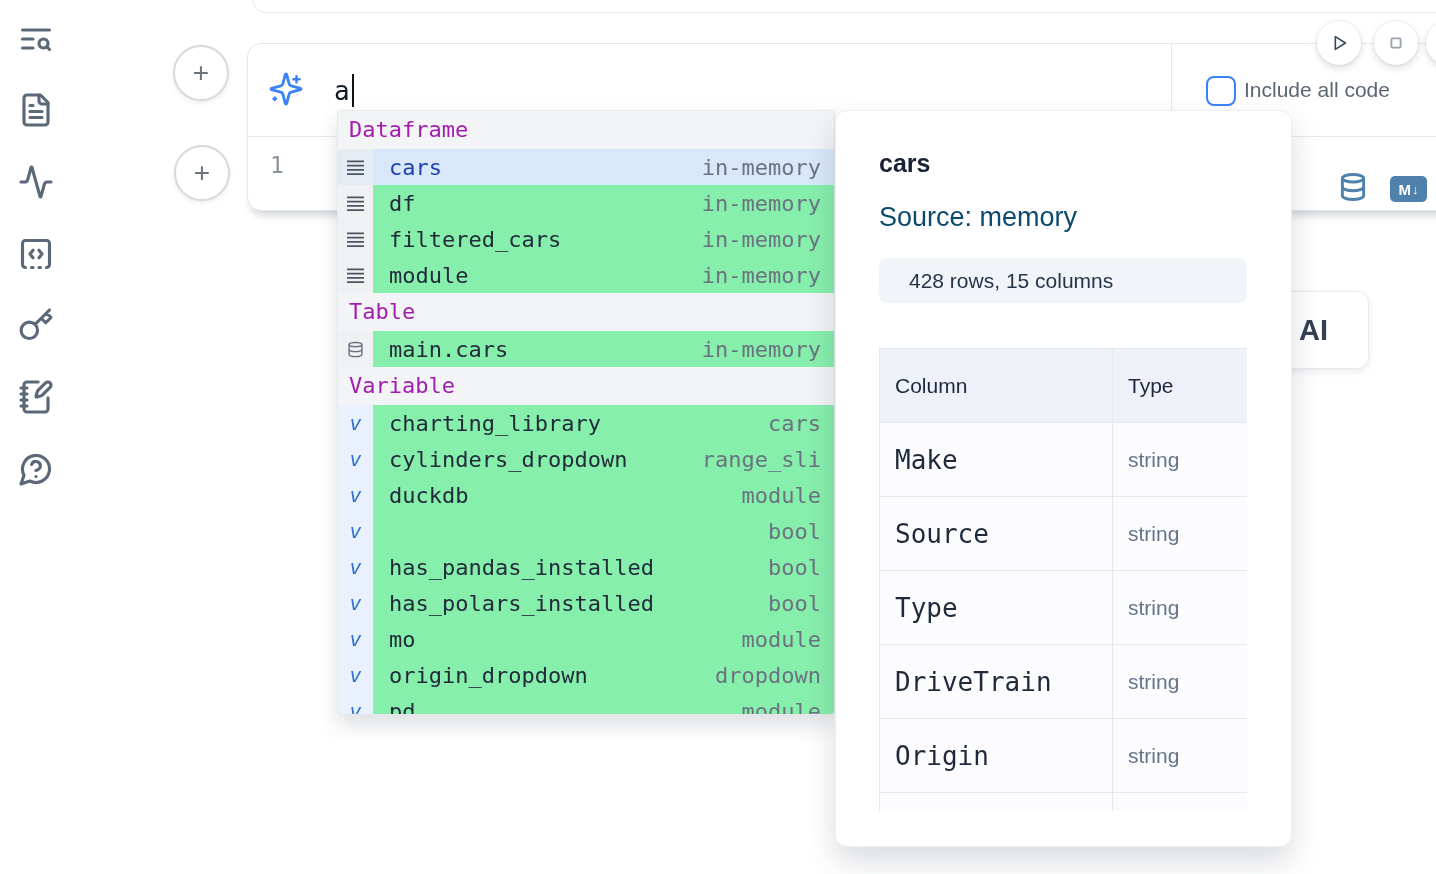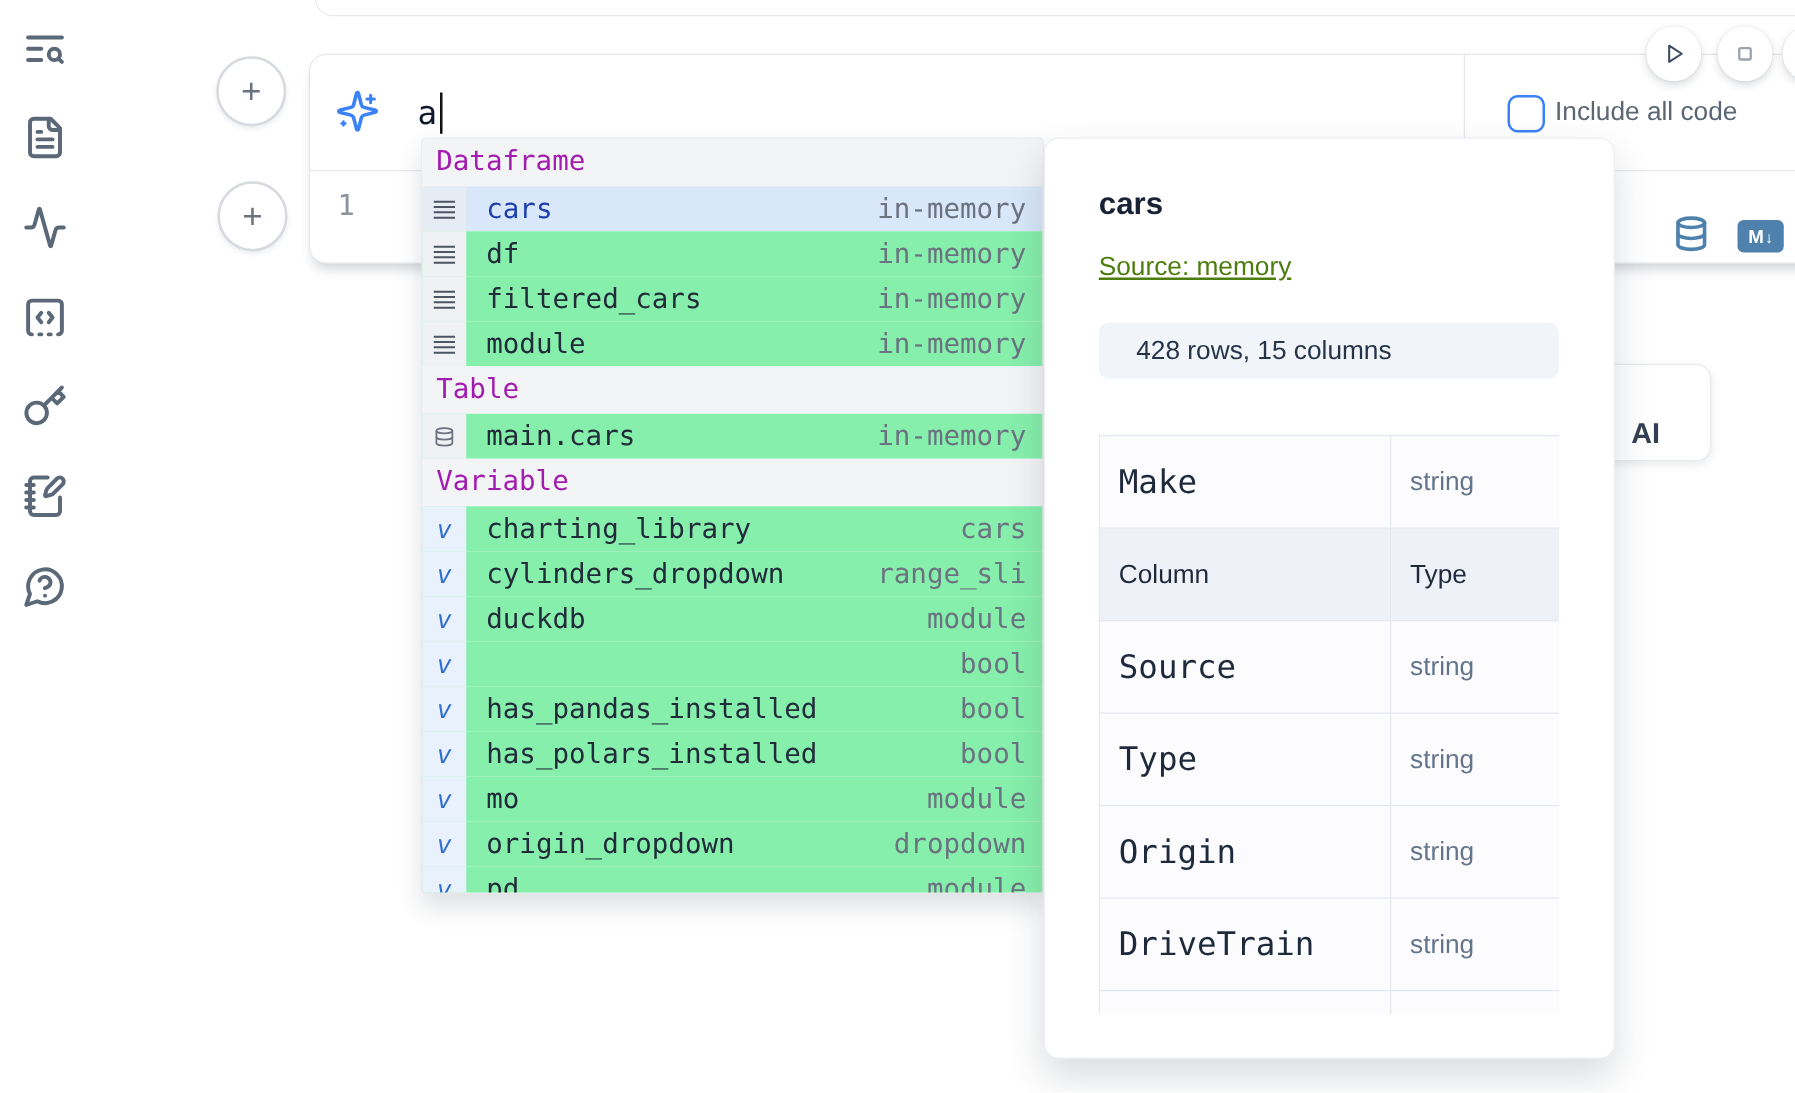--- a/index.html
+++ b/index.html
@@ -46,22 +46,22 @@
 
   
   .run-btn{position:absolute;width:44px;height:44px;border-radius:50%;background:#fff;
     box-shadow:0 0 0 1px rgba(0,0,0,.04),0 3px 7px rgba(50,60,80,.18);
     display:flex;align-items:center;justify-content:center;cursor:pointer;z-index:6;}
 
   
   .gen-ai{position:absolute;left:1150px;top:291px;width:217px;height:76px;background:#fff;
     border:1px solid #e8eaed;border-radius:12px;box-shadow:0 3px 7px rgba(60,70,90,.10);
     z-index:2;cursor:pointer;}
-  .gen-ai span{position:absolute;right:40px;top:16px;height:100%;display:flex;align-items:center;
-    font-size:23px;font-weight:bold;color:#333f52;}
+  .gen-ai span{position:absolute;right:40px;top:0;height:100%;display:flex;align-items:center;
+    font-size:29px;font-weight:bold;color:#333f52;}
 
   
   .dd{position:absolute;left:337px;top:110px;width:496px;height:603px;background:#fff;
     border:1px solid #e6e8ec;border-radius:4px;overflow:hidden;z-index:5;
     box-shadow:0 10px 20px rgba(50,60,80,.16);
     font-family:"DejaVu Sans Mono",monospace;}
   .dd-h{height:38px;background:#f3f4f6;color:#a21caf;font-size:22px;line-height:38px;
     padding-left:11px;}
   .dd-item{height:36px;display:flex;align-items:center;background:#86efac;cursor:pointer;}
   .dd-item .gut{width:35px;align-self:stretch;background:#f0f1f3;flex:none;
@@ -73,21 +73,21 @@
   .dd-item.selected{background:#d9e7fa;}
   .dd-item.selected .gut{background:#e6ecf3;}
   .dd-item.selected .nm{color:#1e40af;}
   .vg{font-style:italic;color:#2f6fd0;font-size:20px;}
 
   
   .panel{position:absolute;left:835px;top:110px;width:455px;height:735px;background:#fff;
     border:1px solid #eceef2;border-radius:12px;z-index:10;
     box-shadow:0 14px 30px rgba(50,60,80,.18);}
   .panel-title{position:absolute;left:43px;top:38px;font-size:25px;font-weight:bold;color:#182235;}
-  .panel-src{position:absolute;left:43px;top:91px;font-size:21px;color:#4d7c0f;text-decoration:underline;}
+  .panel-src{position:absolute;left:43px;top:91px;font-size:27px;color:#0c4a6e;}
   .panel-badge{position:absolute;left:43px;top:147px;width:368px;height:45px;background:#f1f5f9;
     border-radius:8px;display:flex;align-items:center;padding-left:30px;box-sizing:border-box;
     font-size:21px;color:#26344a;}
   .twrap{position:absolute;left:43px;top:237px;width:368px;height:463px;overflow:hidden;}
   .twrap table{border-collapse:collapse;width:368px;table-layout:fixed;}
   .twrap th,.twrap td{border:1px solid #e3e8ef;padding:0 0 0 15px;text-align:left;
     overflow:hidden;white-space:nowrap;}
   .twrap th{height:73px;background:#eef2f8;font-size:21px;font-weight:400;color:#1e293b;}
   .twrap td{height:73px;background:#fcfcfe;}
   .twrap td.c{font-family:"DejaVu Sans Mono",monospace;font-size:26px;color:#1e293b;}
@@ -337,41 +337,41 @@
   <div class="panel-src">Source: memory</div>
   <div class="panel-badge">428 rows, 15 columns</div>
   <div class="twrap">
     <table>
       <colgroup>
           <col style="width:233px">
           <col style="width:135px">
         </colgroup>
       <tbody>
           <tr>
-        <td class="c">Make</td>
-        <td class="t">string</td>
-      </tr>
-      <tr>
         <th>Column</th>
         <th>Type</th>
       </tr>
       <tr>
+        <td class="c">Make</td>
+        <td class="t">string</td>
+      </tr>
+      <tr>
         <td class="c">Source</td>
         <td class="t">string</td>
       </tr>
       <tr>
         <td class="c">Type</td>
         <td class="t">string</td>
       </tr>
       <tr>
+        <td class="c">DriveTrain</td>
+        <td class="t">string</td>
+      </tr>
+      <tr>
         <td class="c">Origin</td>
-        <td class="t">string</td>
-      </tr>
-      <tr>
-        <td class="c">DriveTrain</td>
         <td class="t">string</td>
       </tr>
       <tr>
         <td class="c"></td>
         <td class="t"></td>
       </tr>
     </tbody>
       </table>
   </div>
 </div>

